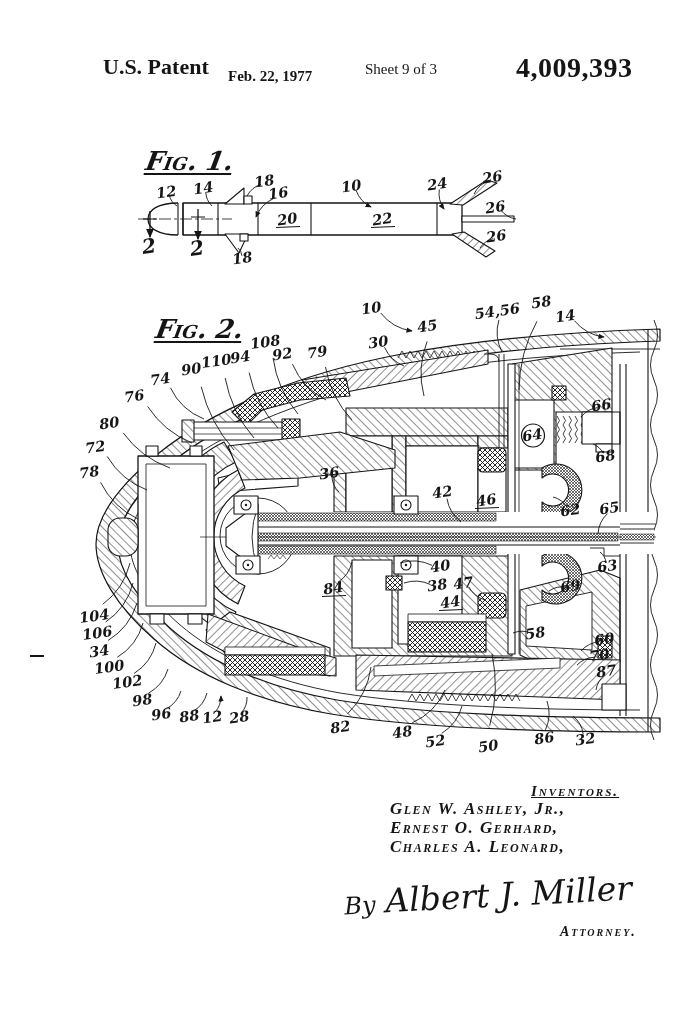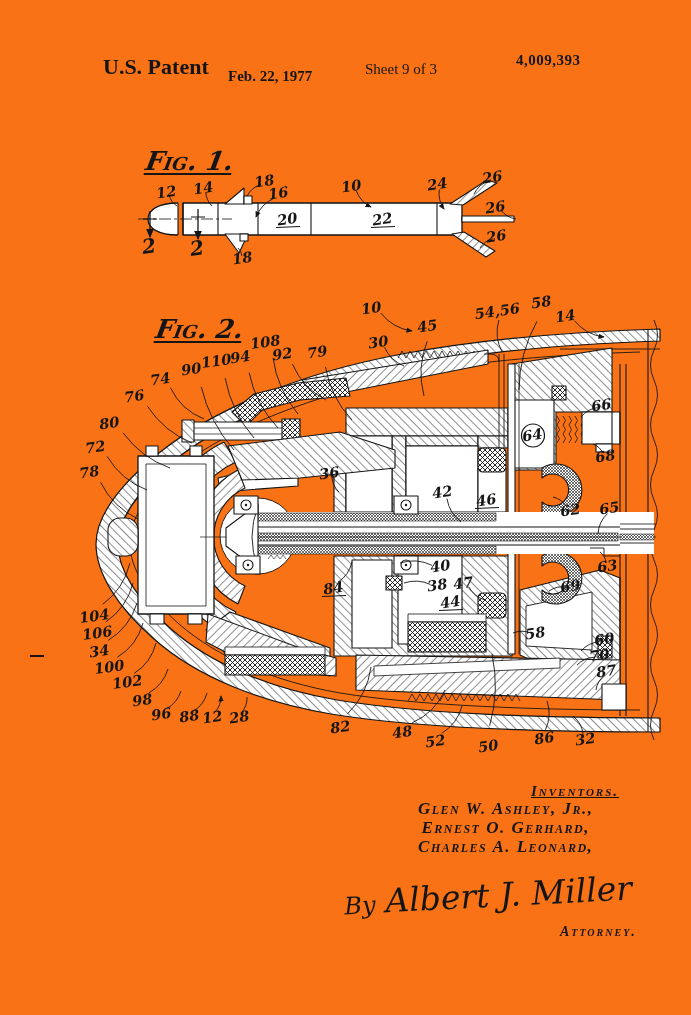--- a/index.html
+++ b/index.html
@@ -1,35 +1,35 @@
 <!DOCTYPE html>
 <html><head>
 <meta charset="utf-8">
 <style>
   html,body{margin:0;padding:0;background:#e8e8e8;}
-  .page{position:relative;width:691px;height:1015px;background:#f97316;overflow:hidden;
+  .page{position:relative;width:691px;height:1015px;background:#ffffff;overflow:hidden;
         font-family:"Liberation Serif", serif;color:#151515;}
   .page *{box-sizing:border-box;}
   .hdr{position:absolute;white-space:nowrap;}
   .h-title{left:103px;top:54px;font-size:22px;font-weight:bold;}
   .h-date{left:228px;top:60px;font-size:15px;font-weight:600;margin-top:8px;}
   .h-sheet{left:365px;top:61px;font-size:15px;}
-  .h-num{left:516px;top:52px;font-size:15px;font-weight:bold;letter-spacing:.5px;}
+  .h-num{left:516px;top:52px;font-size:28px;font-weight:bold;letter-spacing:.5px;}
   .figtitle{position:absolute;font-family:"DejaVu Serif", serif;font-style:italic;font-weight:bold;
             font-variant:small-caps;font-size:26px;transform:skewX(-10deg);
             text-decoration:underline;text-decoration-thickness:2px;text-underline-offset:3px;}
   #ft1{left:146px;top:146px;}
   #ft2{left:156px;top:314px;}
   .figsvg{position:absolute;}
   svg text.num{font:italic 700 14.5px "DejaVu Serif", serif;fill:#151515;text-anchor:middle;}
   svg text.num.big{font-size:20px;}
   .sig-heading{position:absolute;left:531px;top:783px;font:italic 700 15px "Liberation Serif",serif;
                font-variant:small-caps;letter-spacing:2px;text-decoration:underline;}
-  .names{position:absolute;left:418px;top:800px;font:italic 700 17px "Liberation Serif",serif;
-         font-variant:small-caps;letter-spacing:1.5px;line-height:18.8px;white-space:nowrap;text-align:center;}
+  .names{position:absolute;left:390px;top:800px;font:italic 700 17px "Liberation Serif",serif;
+         font-variant:small-caps;letter-spacing:1.5px;line-height:18.8px;white-space:nowrap;}
   .names span{display:block;}
   .by-sig{position:absolute;left:344px;top:876px;font:italic 400 33px "DejaVu Serif",serif;
           transform:rotate(-3deg);white-space:nowrap;}
   .by-sig .by{font-size:24px;margin-right:10px;}
   .attorney{position:absolute;left:560px;top:924px;font:italic 700 14px "Liberation Serif",serif;
             font-variant:small-caps;letter-spacing:2px;}
   .margin-mark{position:absolute;left:30px;top:655px;width:14px;height:2px;background:#151515;}
 </style>
 </head>
 <body>

